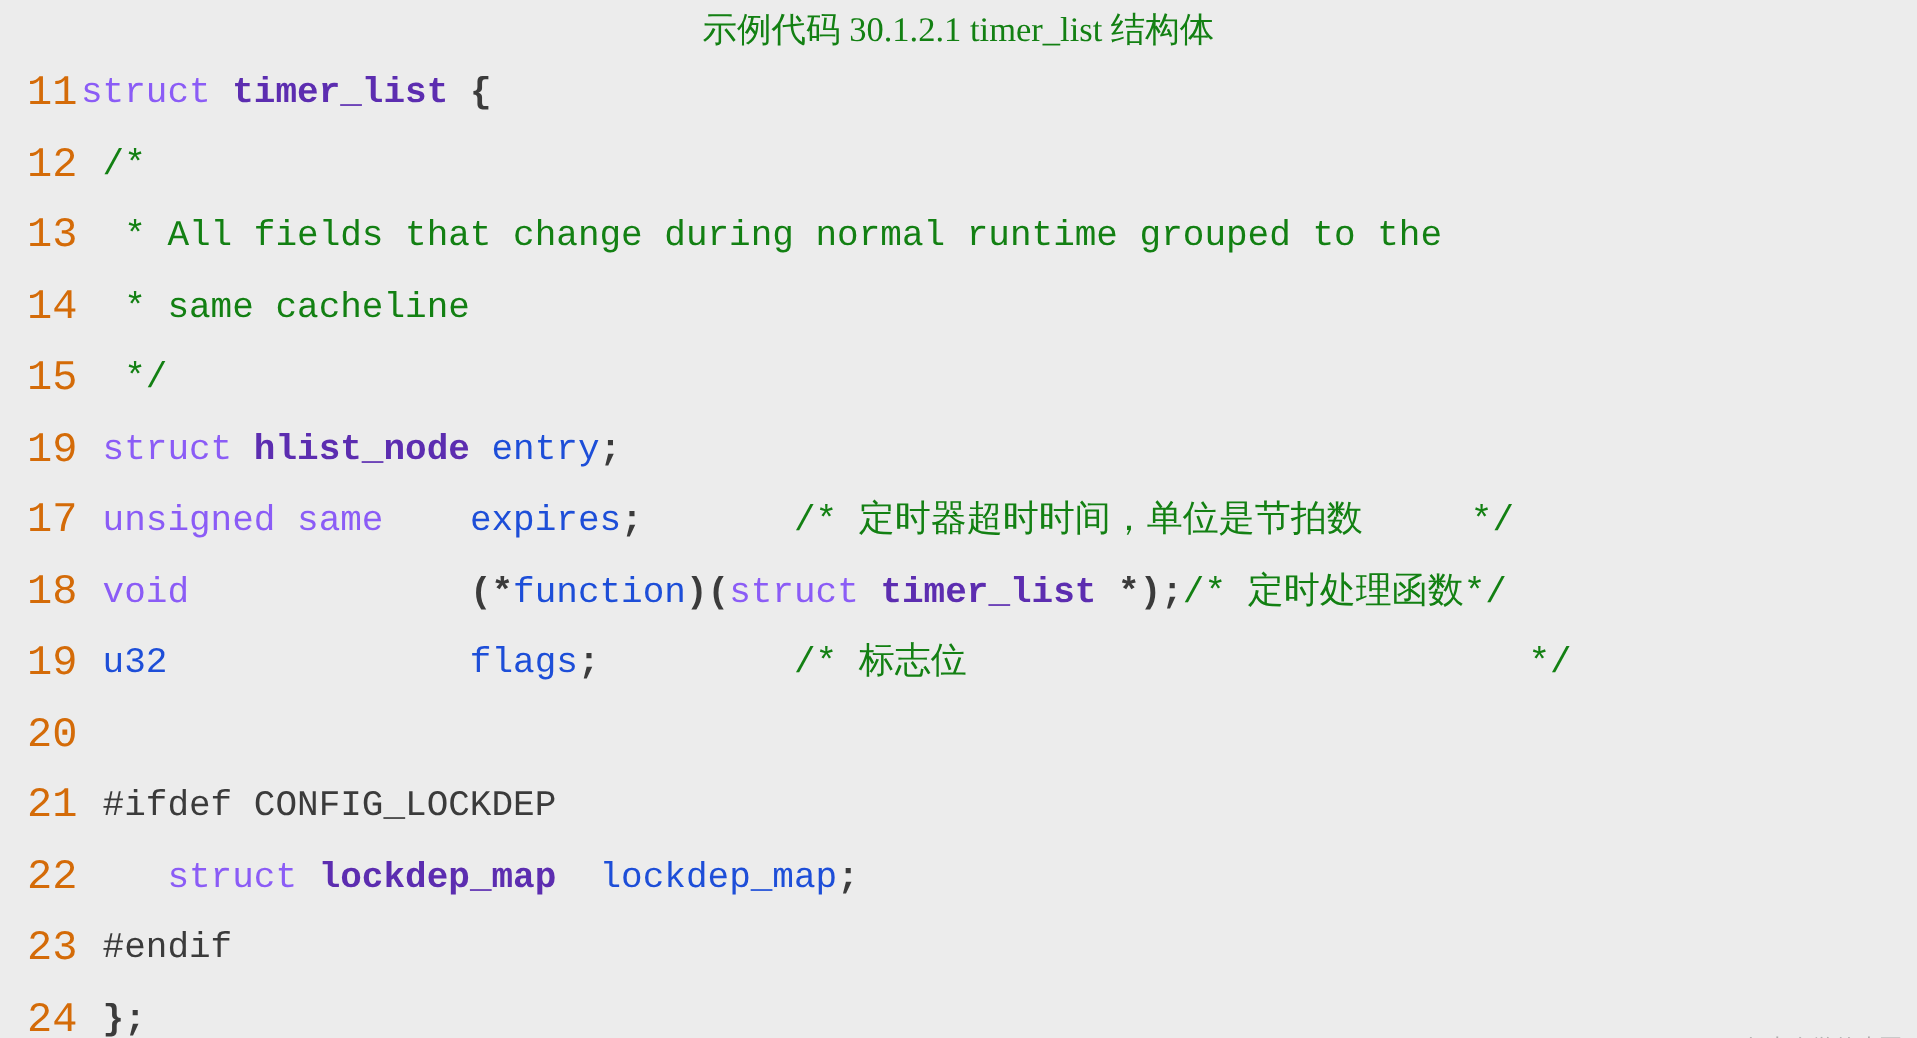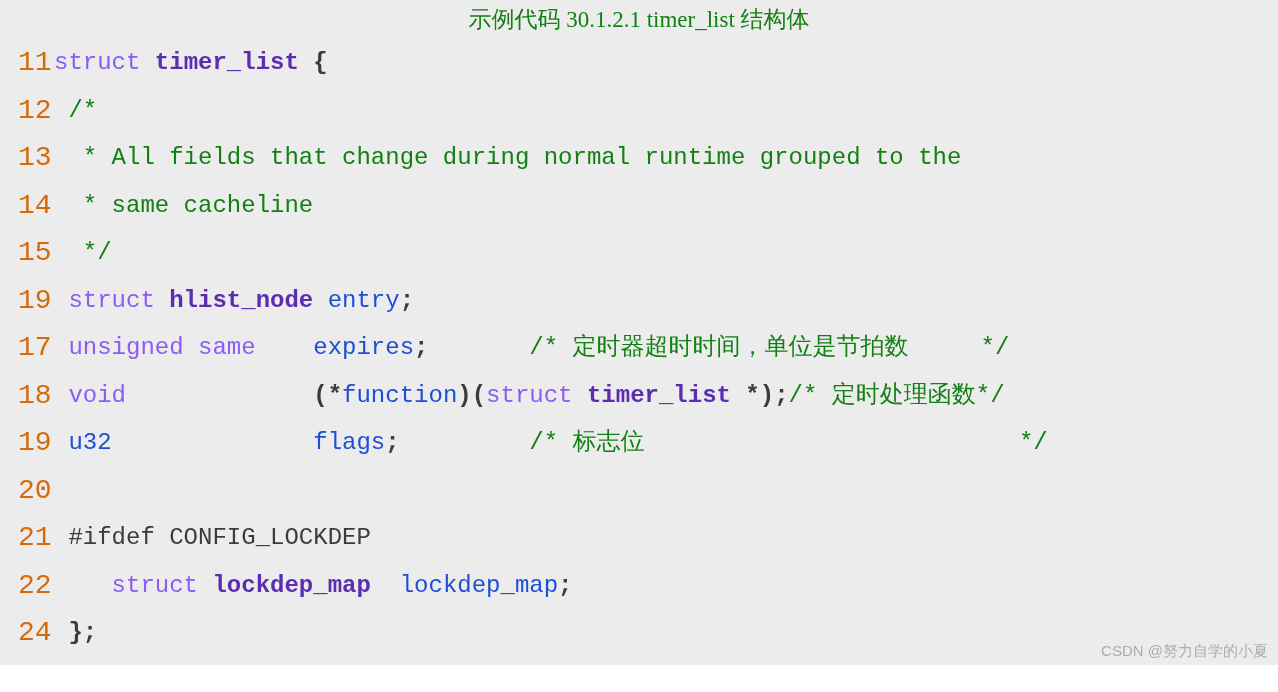--- a/index.html
+++ b/index.html
@@ -27,16 +27,17 @@
       <div class="line"><span class="ln">13</span><span class="cm">  * All fields that change during normal runtime grouped to the</span></div>
       <div class="line"><span class="ln">14</span><span class="cm">  * same cacheline</span></div>
       <div class="line"><span class="ln">15</span><span class="cm">  */</span></div>
       <div class="line"><span class="ln">19</span><span class="kw"> struct </span><span class="id">hlist_node </span><span class="pl">entry</span><span class="op">;</span></div>
       <div class="line"><span class="ln">17</span><span class="kw"> unsigned same    </span><span class="pl">expires</span><span class="op">;       </span><span class="cm">/* 定时器超时时间，单位是节拍数     */</span></div>
       <div class="line"><span class="ln">18</span><span class="kw"> void             </span><span class="op">(*</span><span class="pl">function</span><span class="op">)(</span><span class="kw">struct </span><span class="id">timer_list </span><span class="op">*);</span><span class="cm">/* 定时处理函数*/</span></div>
       <div class="line"><span class="ln">19</span><span class="pl"> u32              flags</span><span class="op">;         </span><span class="cm">/* 标志位                          */</span></div>
       <div class="line"><span class="ln">20</span><span class="pl"></span></div>
       <div class="line"><span class="ln">21</span><span class="pp"> #ifdef CONFIG_LOCKDEP</span></div>
       <div class="line"><span class="ln">22</span><span class="kw">    struct </span><span class="id">lockdep_map  </span><span class="pl">lockdep_map</span><span class="op">;</span></div>
+      <div class="line"><span class="ln">23</span><span class="pp"> #endif</span></div>
       <div class="line"><span class="ln">24</span><span class="op"> };</span></div>
     </div>
   <div class="wm">CSDN @努力自学的小夏</div>
 </div>
 
 </body></html>

